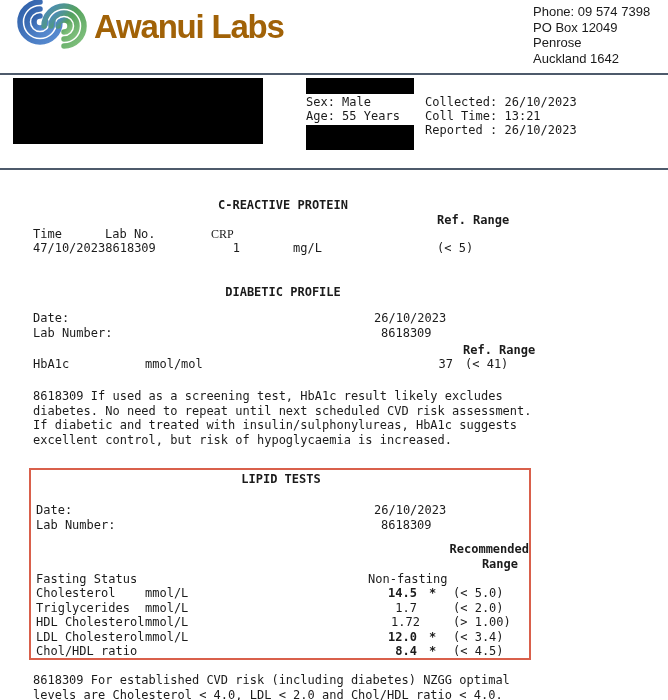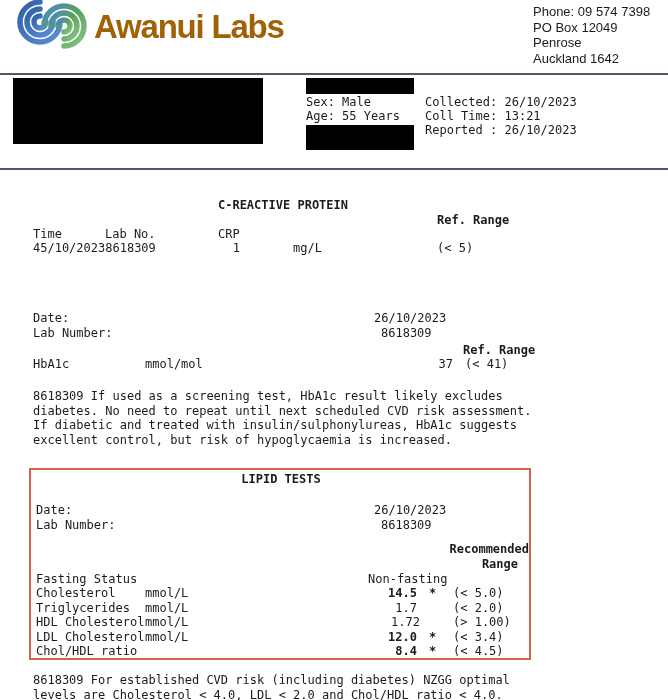--- a/index.html
+++ b/index.html
@@ -82,26 +82,27 @@
   <div class="m" style="left:425px; top:95px;">Collected: 26/10/2023</div>
   <div class="m" style="left:425px; top:109px;">Coll Time: 13:21</div>
   <div class="m" style="left:425px; top:123px;">Reported : 26/10/2023</div>
 
   <div class="hr" style="top:168px;"></div>
 
   <div class="m b center" style="left:33px; top:198px; width:500px;">C-REACTIVE PROTEIN</div>
   <div class="m b" style="left:437px; top:213px;">Ref. Range</div>
   <div class="m" style="left:33px;  top:227px;">Time</div>
   <div class="m" style="left:105px; top:227px;">Lab No.</div>
-  <div class="m" style="left:218px; top:227px;">CRP</div>
-  <div class="m" style="left:33px;  top:241px;">45/10/20238618309</div>
+  <div class="m" style="left:211px; top:227px;font-family:Liberation Serif, serif;">CRP</div>
+  <div class="m" style="left:33px;  top:241px;">47/10/20238618309</div>
   <div class="m right" style="left:200px; top:241px; width:40px;">1</div>
   <div class="m" style="left:293px; top:241px;">mg/L</div>
   <div class="m" style="left:437px; top:241px;">(&lt; 5)</div>
 
+  <div class="m b center" style="left:33px; top:285px; width:500px;">DIABETIC PROFILE</div>
   <div class="m" style="left:33px;  top:311px;">Date:</div>
   <div class="m" style="left:374px; top:311px;">26/10/2023</div>
   <div class="m" style="left:33px;  top:326px;">Lab Number:</div>
   <div class="m" style="left:381px; top:326px;">8618309</div>
   <div class="m b" style="left:463px; top:343px;">Ref. Range</div>
   <div class="m" style="left:33px;  top:357px;">HbA1c</div>
   <div class="m" style="left:145px; top:357px;">mmol/mol</div>
   <div class="m right" style="left:380px; top:357px; width:73px;">37</div>
   <div class="m" style="left:465px; top:357px;">(&lt; 41)</div>
 

